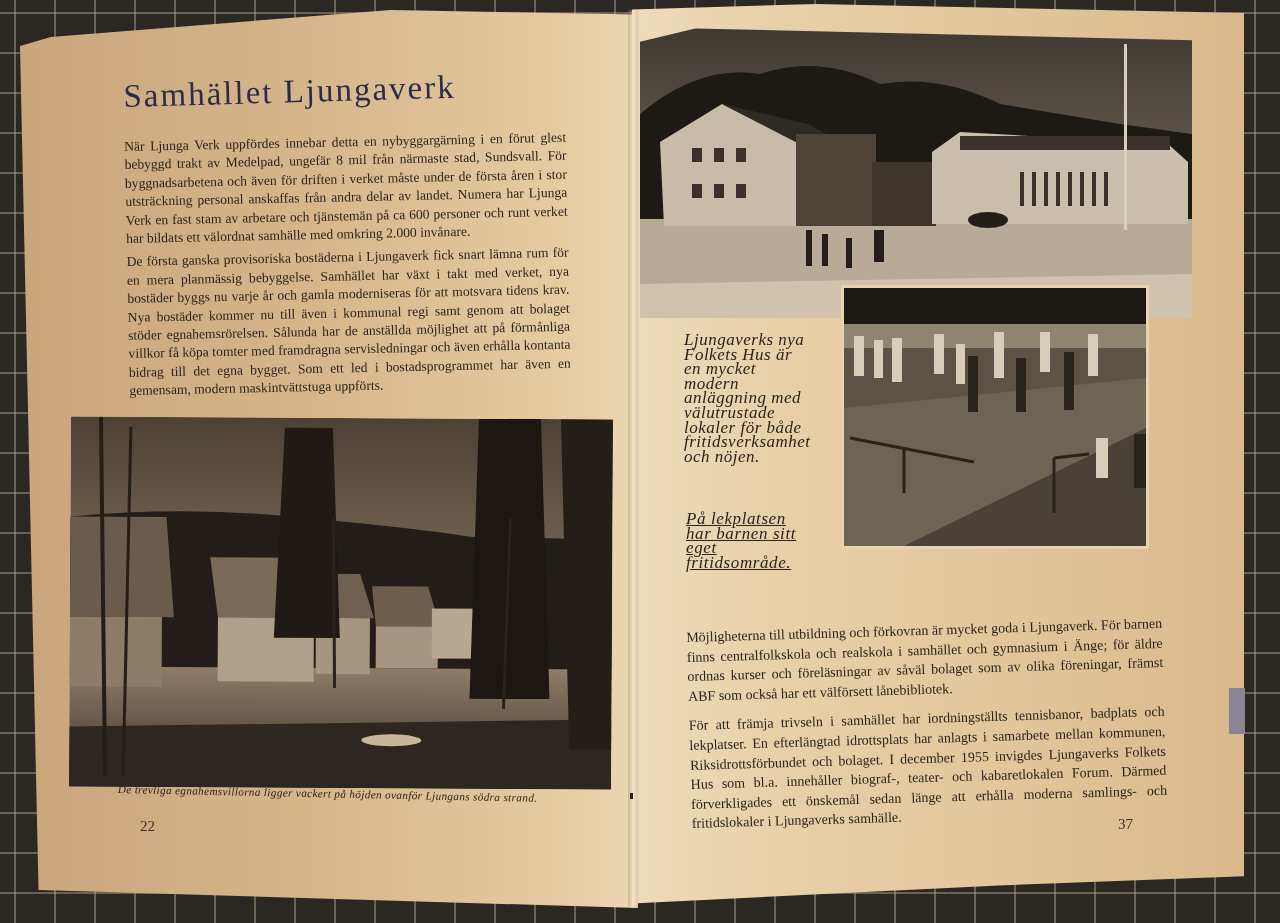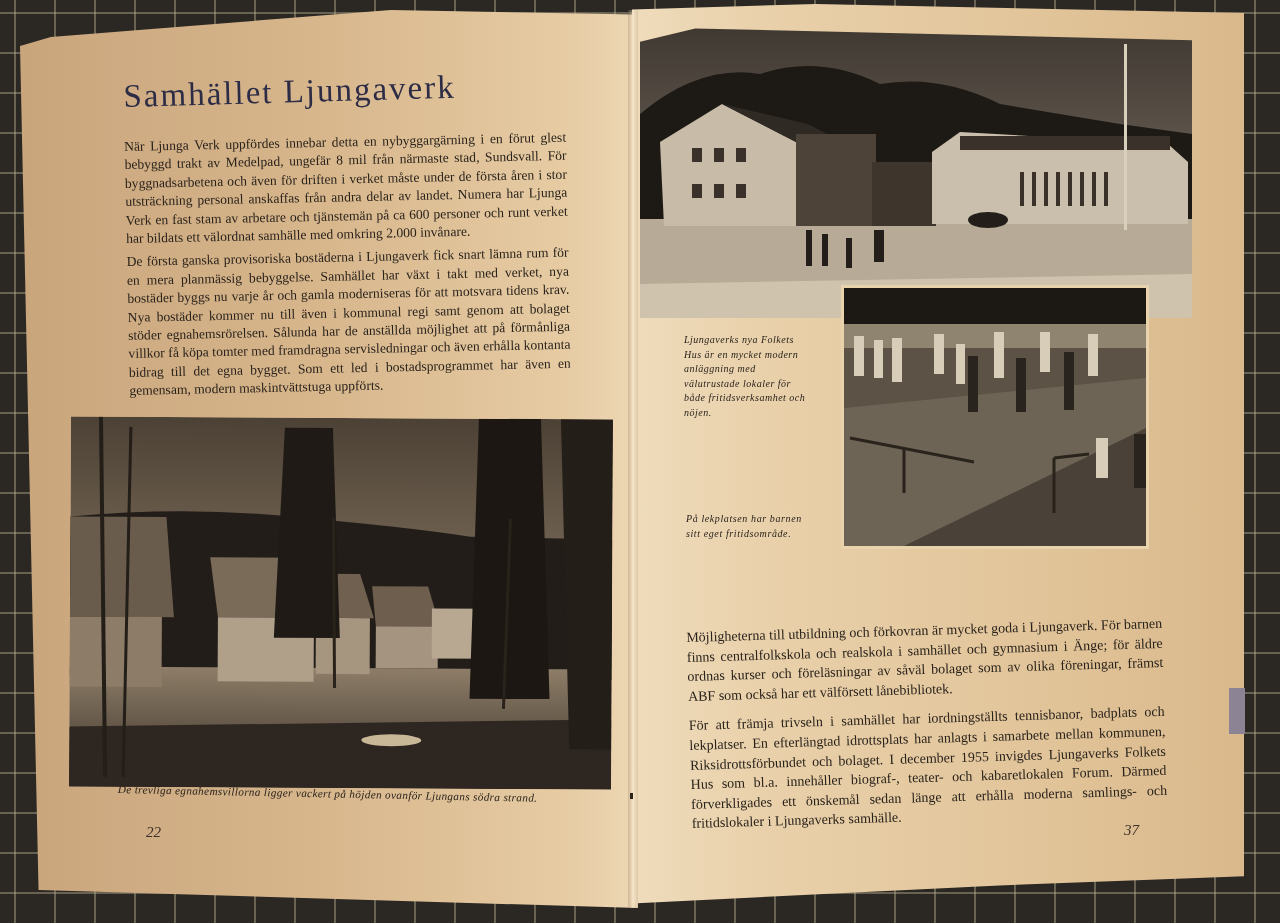--- a/index.html
+++ b/index.html
@@ -48,31 +48,31 @@
       transform: rotate(-1.2deg); transform-origin: left top;
     }
     .right-text {
       left: 686px; top: 628px; width: 476px;
       transform: rotate(-1.7deg); transform-origin: left top;
       font-size: 14px; line-height: 19.6px;
     }
     .right-text p { margin-bottom: 10px; }
     .caption {
       position: absolute; margin: 0; color: #2a231c; font-style: italic;
-      font-size: 10px; line-height: 14.6px;
+      font-size: 17px; line-height: 14.6px;
     }
     .cap-left {
       left: 118px; top: 782px; width: 470px; white-space: nowrap;
       transform: rotate(1.2deg); transform-origin: left top;
       font-size: 11.2px; letter-spacing: 0.35px;
     }
     .cap-folkets { left: 684px; top: 333px; width: 128px; letter-spacing: 0.5px; }
-    .cap-lek { left: 686px; top: 512px; width: 126px; letter-spacing: 0.6px; }
+    .cap-lek { left: 686px; top: 512px; width: 126px; letter-spacing: 0.6px; text-decoration: underline; }
     .pagenum {
-      position: absolute; font-size: 15px; color: #3a3028; margin: 8px; font-style: italic;
+      position: absolute; font-size: 15px; color: #3a3028; margin: 2px;
     }
     .pn-left { left: 138px; top: 816px; }
     .pn-right { left: 1116px; top: 814px; }
 
     
     .photo { position: absolute; overflow: hidden; }
     .photo svg { display: block; width: 100%; height: 100%; }
     .photo-left {
       left: 70px; top: 418px; width: 542px; height: 370px;
       transform: rotate(0.3deg);

